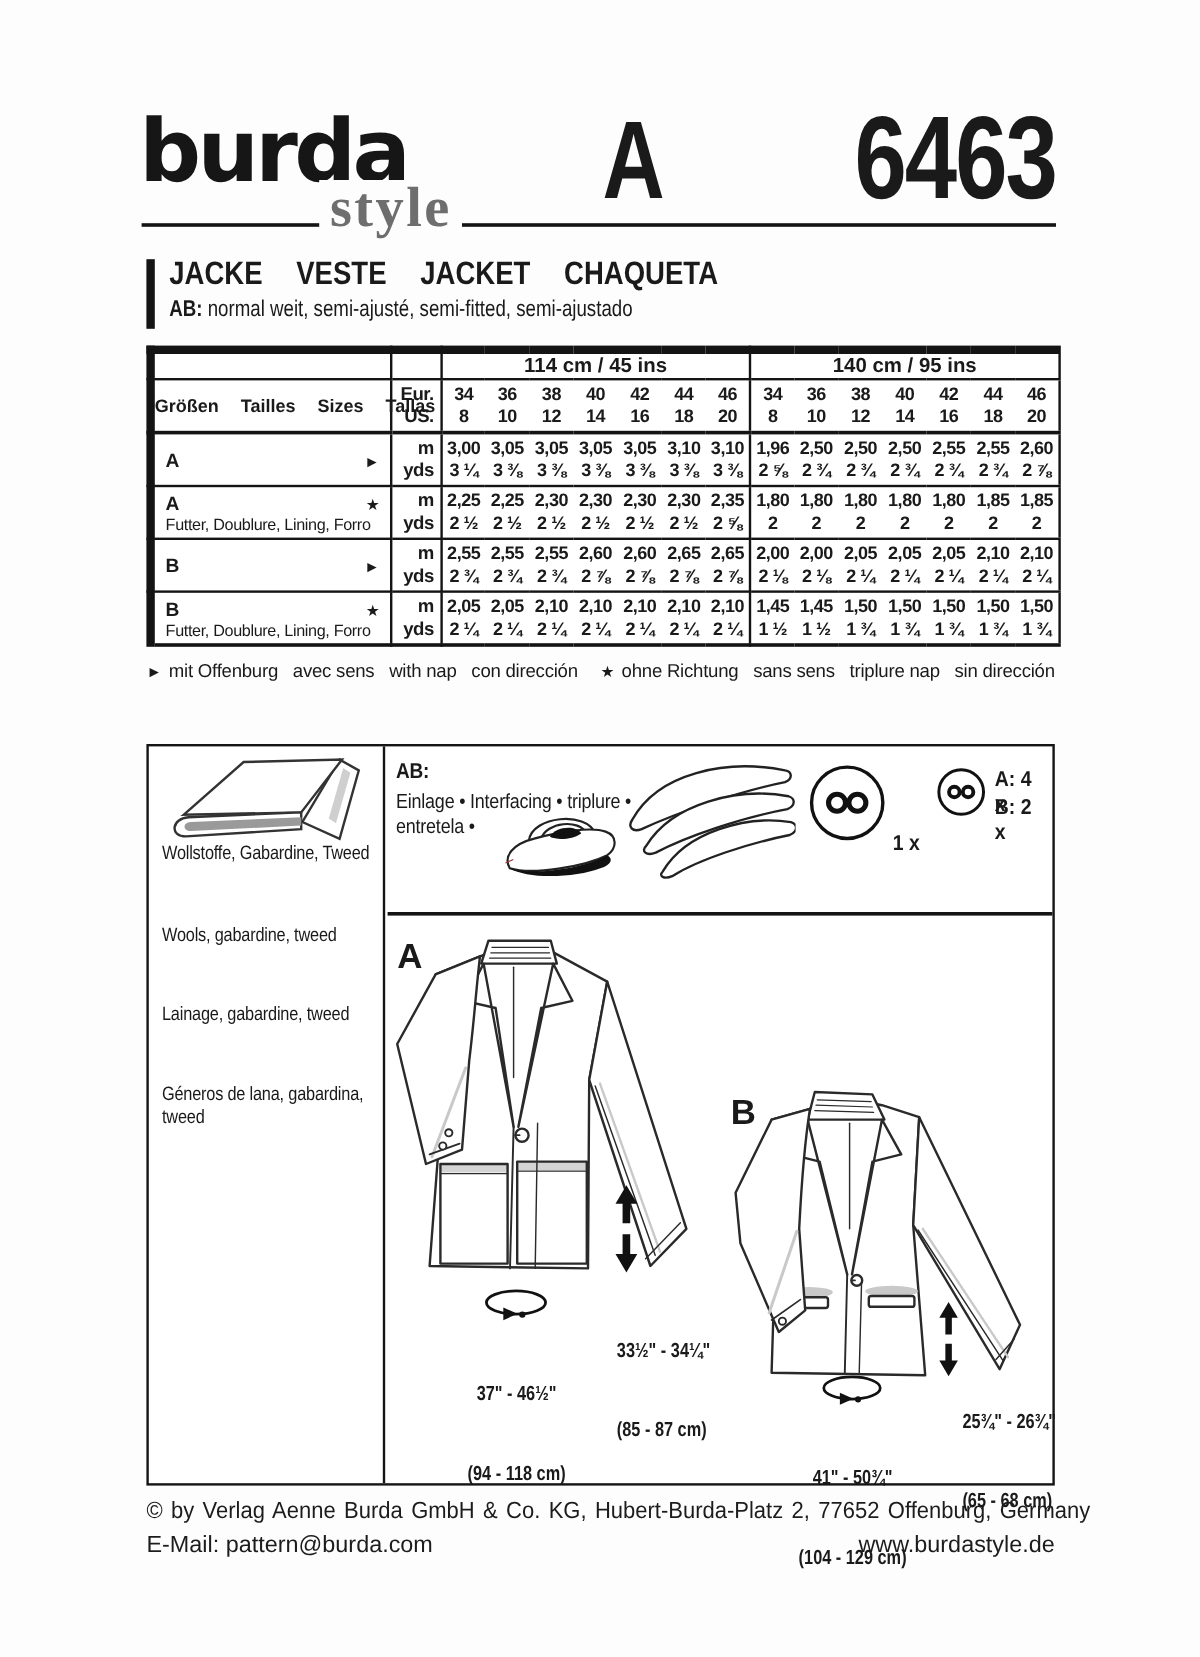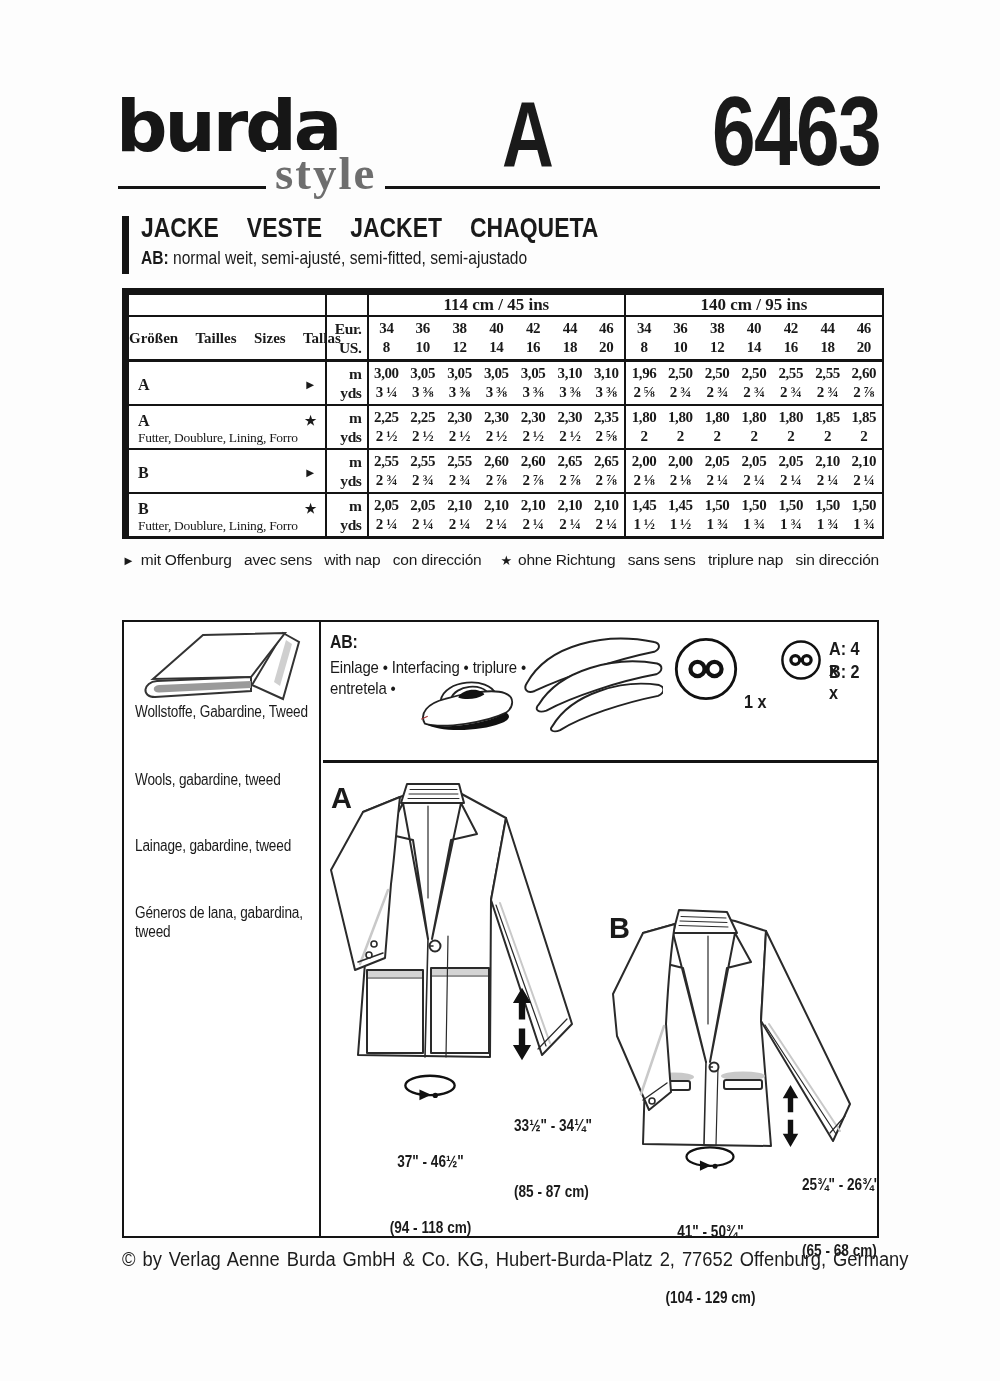--- a/index.html
+++ b/index.html
@@ -25,21 +25,21 @@
   .titlebar { left:122px; top:216px; width:7px; height:58px; background:#141414; }
   .title { left:141px; top:213px; font-size:27px; font-weight:700; word-spacing:9px; letter-spacing:0;
            transform:scaleX(.85); transform-origin:left top; white-space:pre; }
   .subtitle { left:141px; top:247px; font-size:19px; transform:scaleX(.82); transform-origin:left top;
               white-space:nowrap; }
   .subtitle b { font-weight:700; }
 
   
   table.yardage { position:absolute; left:122px; top:288px; width:757px; border-collapse:collapse;
                   table-layout:fixed; border-left:7px solid #141414; border-top:7px solid #141414;
-                  border-right:2px solid #141414; border-bottom:3px solid #141414; background:#fff;font-family:Liberation Serif, serif; }
+                  border-right:2px solid #141414; border-bottom:3px solid #141414; background:#fff; }
   table.yardage td { padding:0; vertical-align:middle; font-weight:700; }
   .widths-row td { border-bottom:2px solid #141414; height:24px; font-size:17px; text-align:center; }
   .sizes-row td  { border-bottom:3px solid #141414; height:42px; }
   tbody tr td { border-bottom:2px solid #141414; height:42px; }
   tbody tr:last-child td { border-bottom:none; }
   .c-label { border-right:2px solid #141414; }
   .c-unit  { border-right:2px solid #141414; }
   .gdiv    { border-right:2px solid #141414; }
   .two { display:flex; flex-direction:column; justify-content:center; height:42px; }
   .two > div { line-height:19px; font-size:15px; letter-spacing:-0.4px; text-align:center; }
@@ -757,13 +757,17 @@
         <path d="M11,80 L21,63 L14.5,63 L14.5,45 L7.5,45 L7.5,63 L1,63 Z" fill="#111"></path>
       </svg>
       <div class="meas lft" style="left:479px; top:364px;">
         <div>25¾" - 26¾"</div>
         <div>(65 - 68 cm)</div>
       </div>
     </div>
   </div>
 
   <div class="abs foot1">© by Verlag Aenne Burda GmbH &amp; Co. KG, Hubert-Burda-Platz 2, 77652 Offenburg, Germany</div>
+  <div class="abs foot2">
+    <span>E-Mail: pattern@burda.com</span>
+    <span>www.burdastyle.de</span>
+  </div>
 </div>
 
 </body></html>

